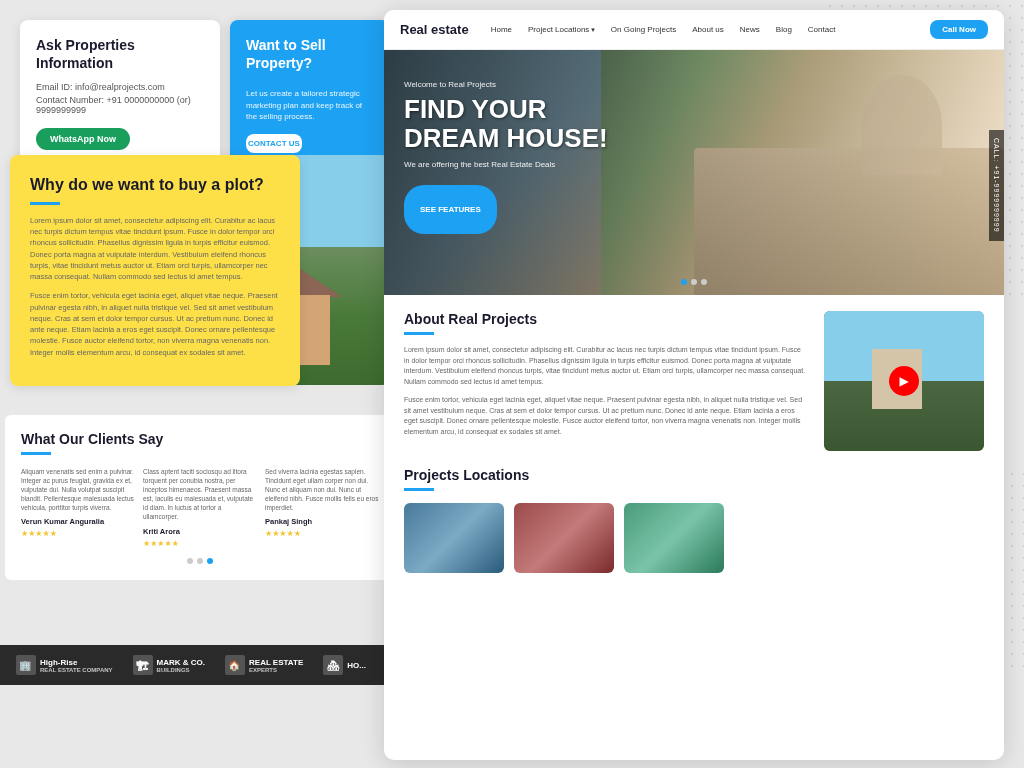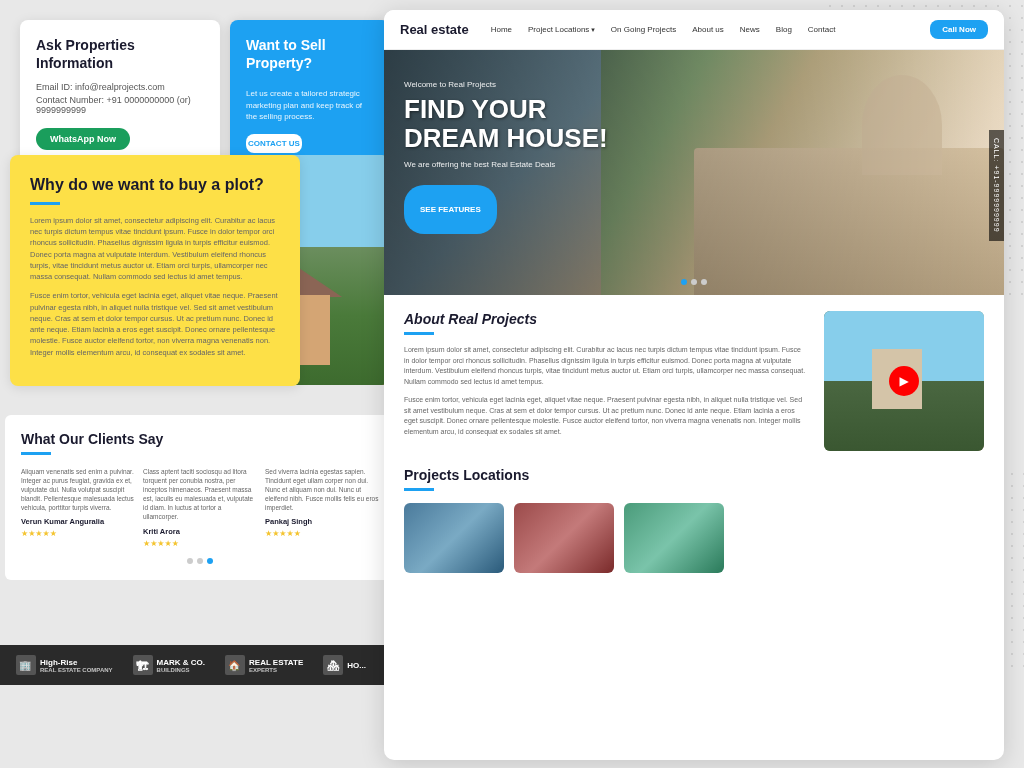--- a/index.html
+++ b/index.html
@@ -407,21 +407,20 @@
       padding: 16px 20px;
       display: flex;
       gap: 16px;
     }
     .about-text { flex: 1; }
     .about-text h2 {
       font-size: 14px;
       font-weight: 700;
       color: #1a1a2e;
       margin-bottom: 5px;
-      font-style: italic;
     }
     .about-text p {
       font-size: 7px;
       color: #666;
       line-height: 1.5;
       margin-bottom: 8px;
     }
     .about-image {
       width: 160px;
       height: 140px;

